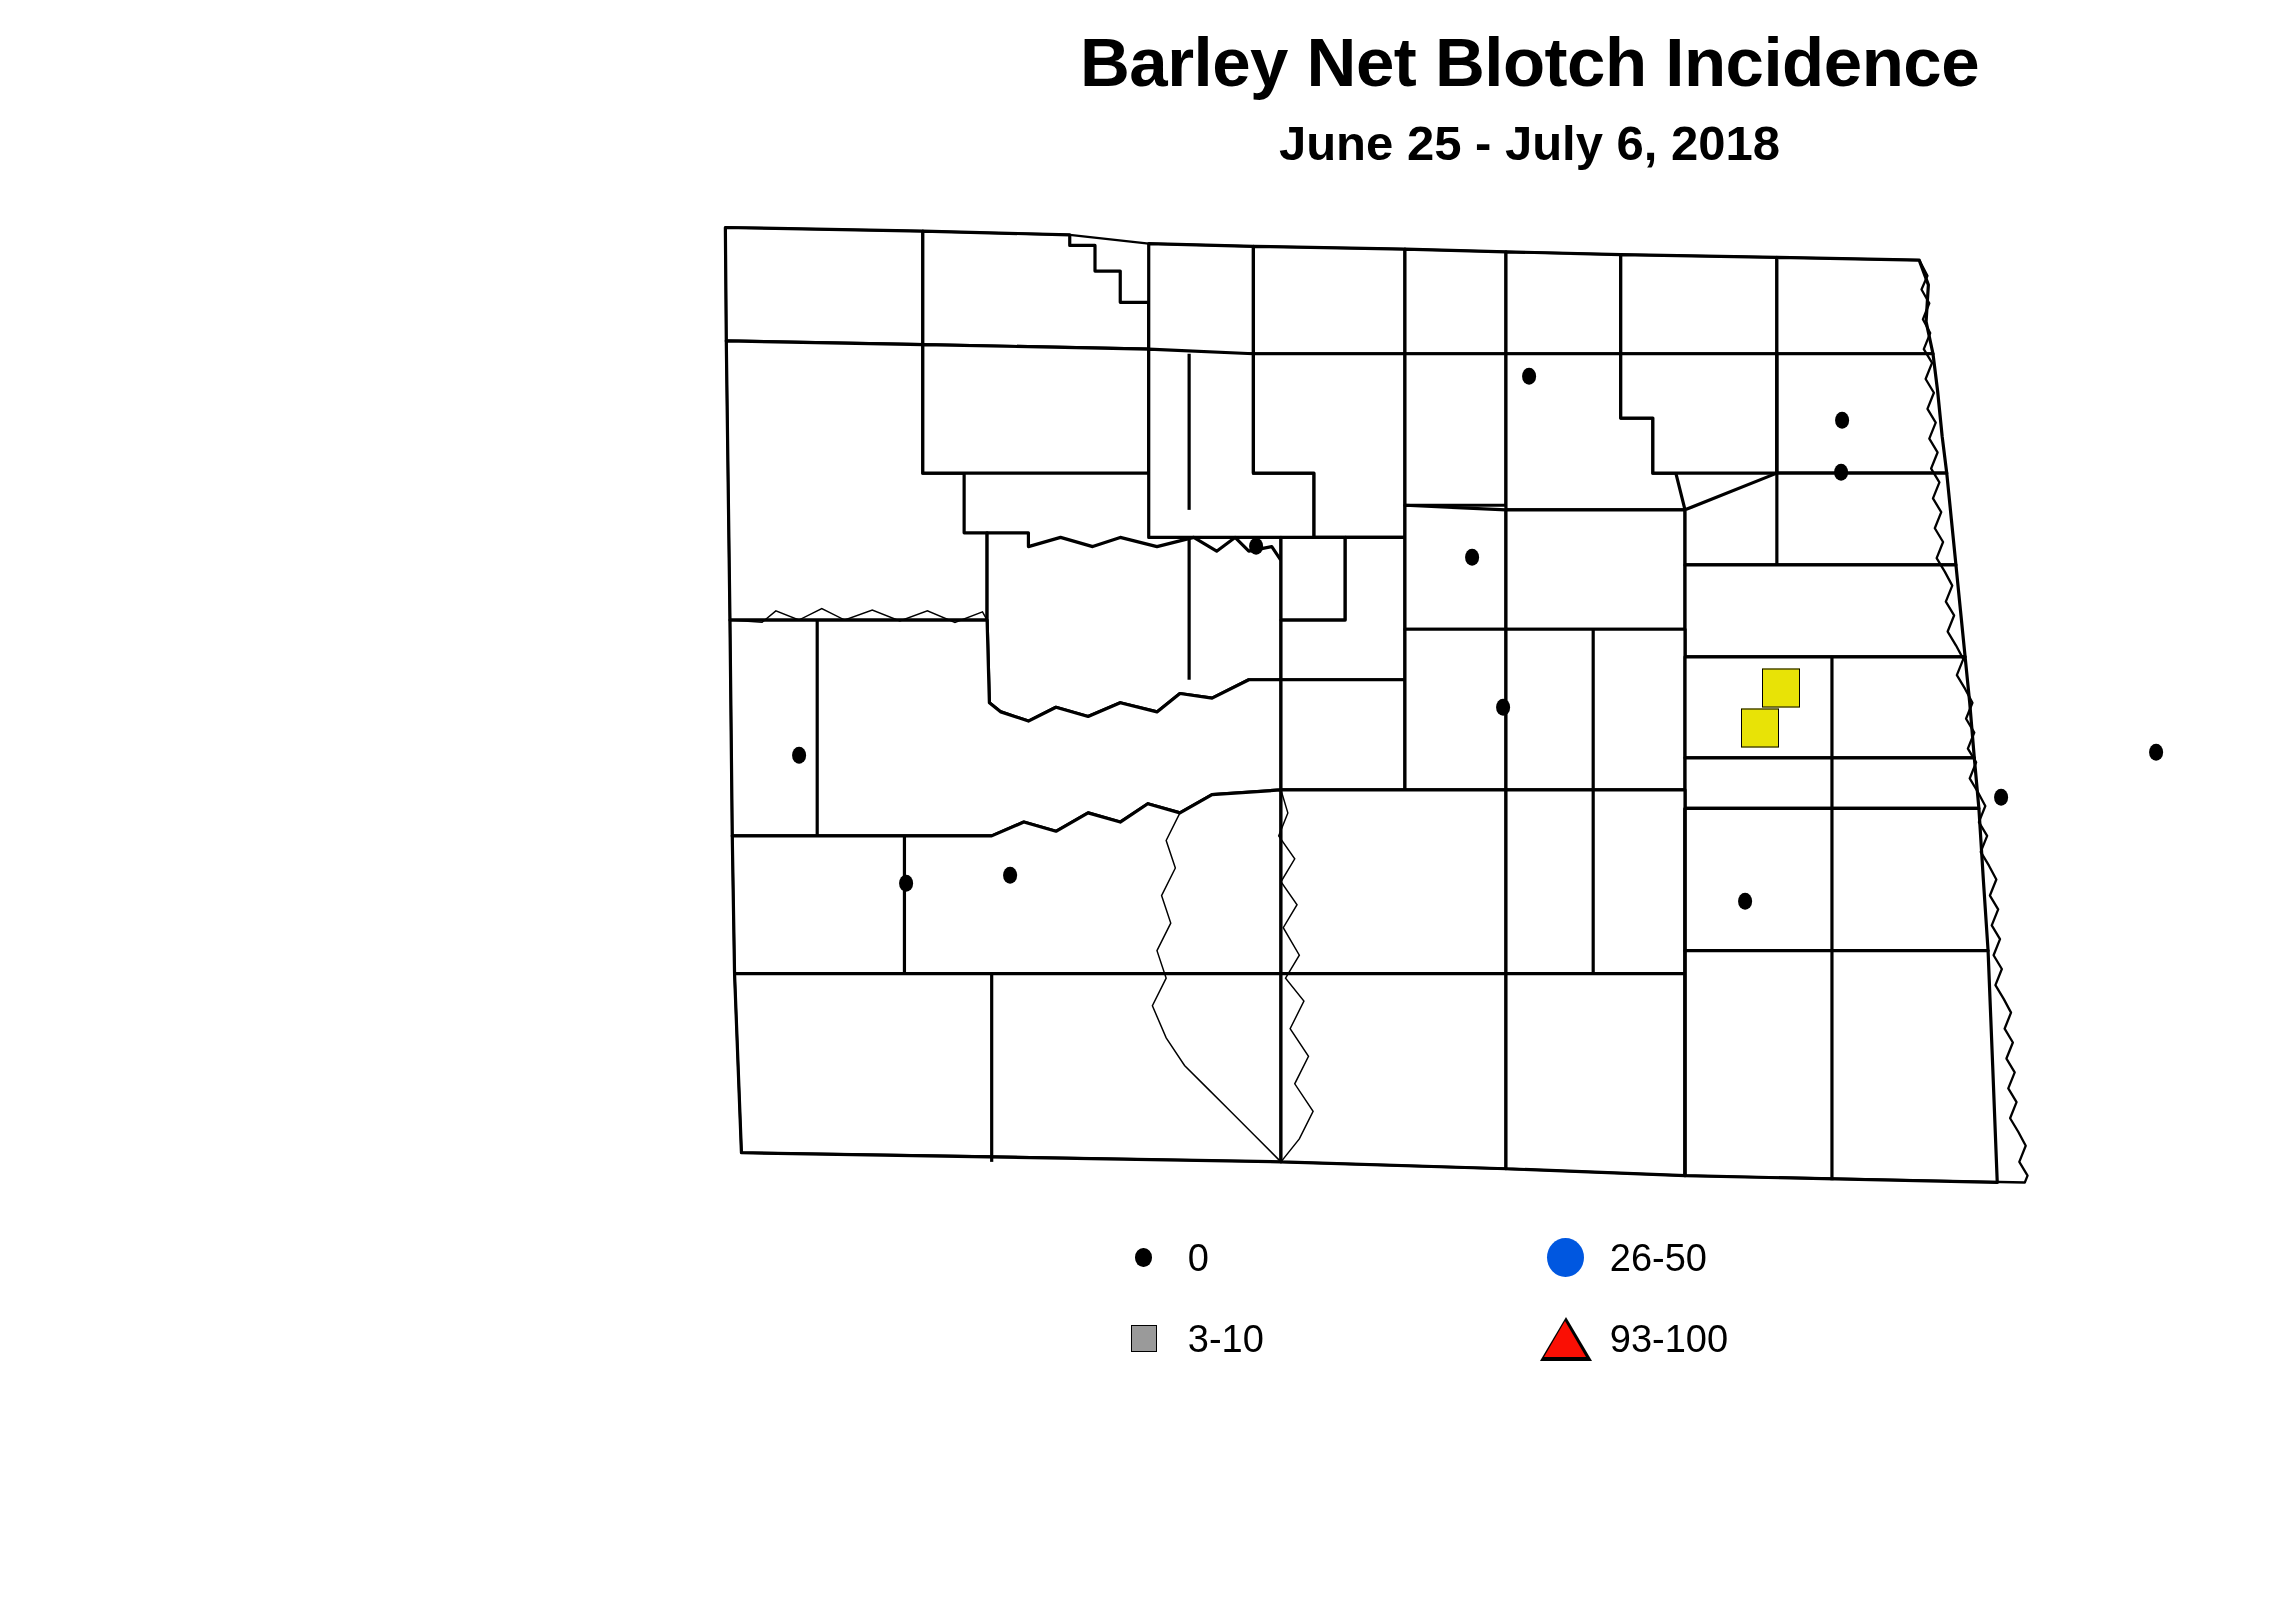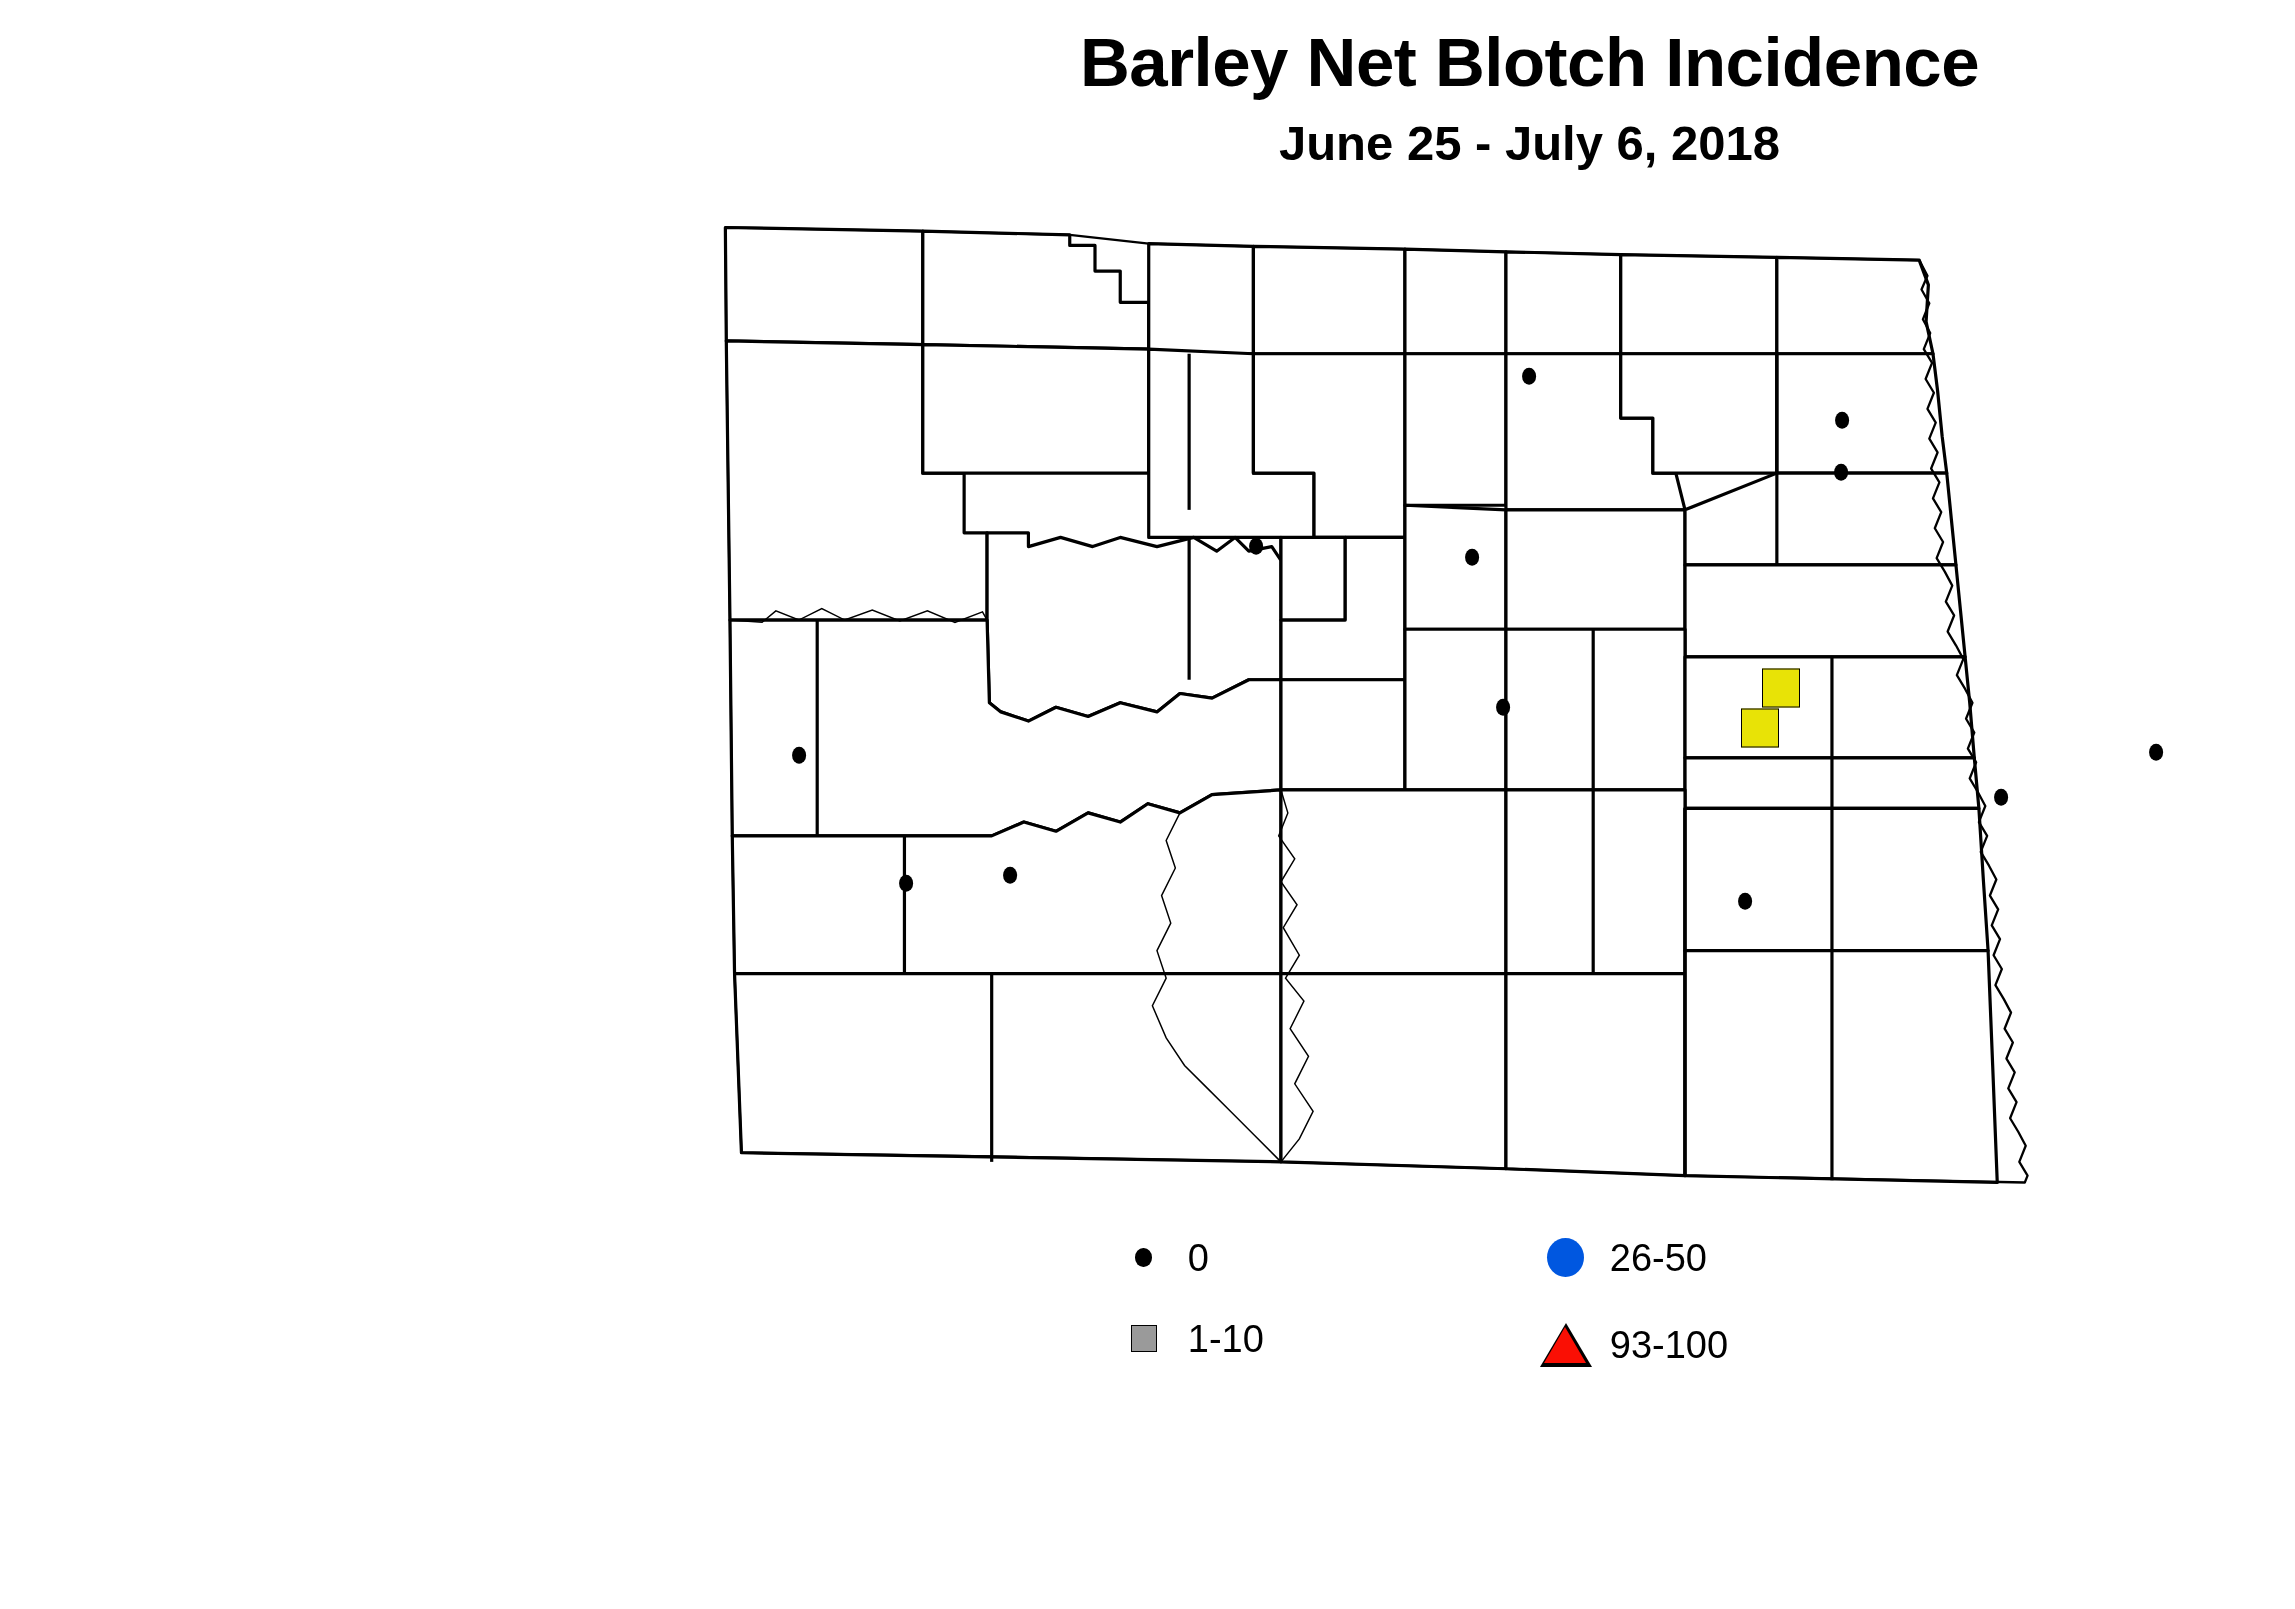--- a/index.html
+++ b/index.html
@@ -113,21 +113,21 @@
   #legend-cols {
     display: flex;
     flex-direction: row;
     align-items: flex-start;
   }
   .legend-col {
     display: flex;
     flex-direction: column;
   }
   .legend-col.left { width: 422px; }
-  .legend-col.right { width: 422px; gap: 6px; }
+  .legend-col.right { width: 422px; }
   .legend-row {
     display: flex;
     flex-direction: row;
     align-items: center;
     height: 81px;
   }
   .legend-sym {
     width: 83px;
     display: flex;
     align-items: center;
@@ -349,21 +349,21 @@
           <span class="legend-sym">
             <span class="sym-dot" id="sym-l0" style="background: rgb(0, 0, 0);"></span>
           </span>
           <span class="legend-label">0</span>
         </div>
 
         <div class="legend-row">
           <span class="legend-sym">
             <span class="sym-square" id="sym-l1" style="background: rgb(154, 154, 154);"></span>
           </span>
-          <span class="legend-label">1-10</span>
+          <span class="legend-label">3-10</span>
         </div>
 
       </div>
 
       <div class="legend-col right">
 
         <div class="legend-row">
           <span class="legend-sym">
             <span class="sym-circle" id="sym-r0" style="background: rgb(0, 87, 224);"></span>
           </span>

